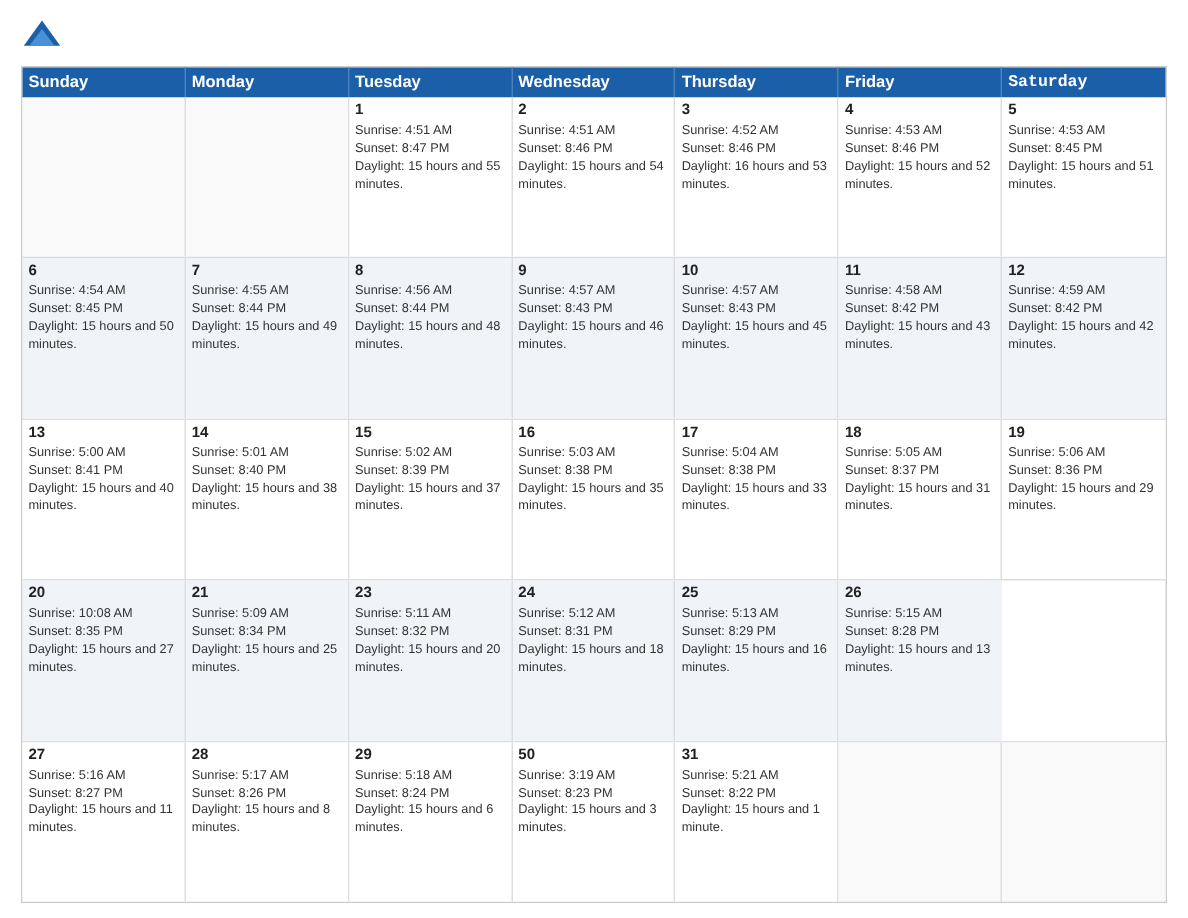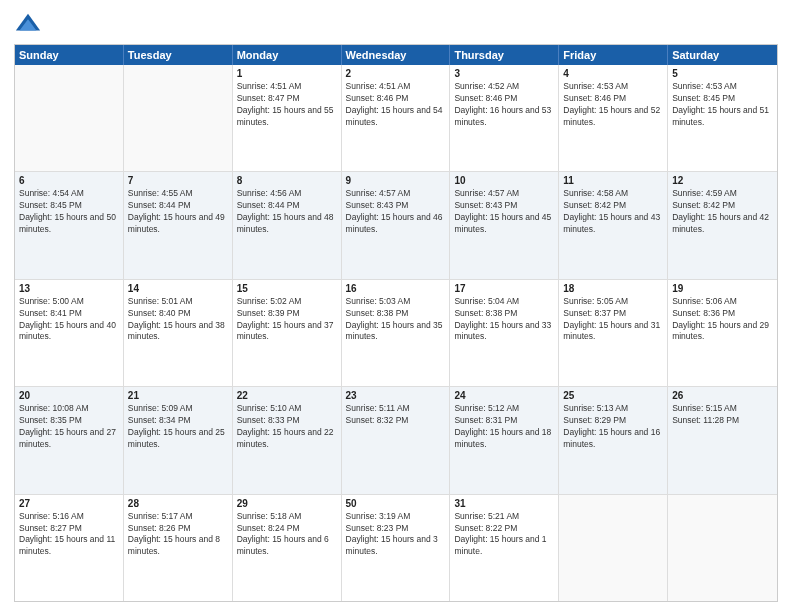--- a/index.html
+++ b/index.html
@@ -74,21 +74,21 @@
       background: #1a5fa8;
     }
     .cal-header-cell {
       color: #fff;
       font-size: 11px;
       font-weight: bold;
       padding: 4px 4px;
       text-align: left;
       border-right: 1px solid #4a7fc0;
     }
-    .cal-header-cell:last-child { border-right: none; }
+    .cal-header-cell:last-child { border-right: none; font-family: Liberation Mono, monospace; }
     .cal-body {
       flex: 1;
       display: flex;
       flex-direction: column;
     }
     .cal-row {
       display: grid;
       grid-template-columns: repeat(7, 1fr);
       flex: 1;
       border-bottom: 1px solid #ddd;
@@ -133,22 +133,22 @@
     </div>
     <div class="title-block">
       <div class="month-year"></div>
       <div class="location"></div>
     </div>
   </div>
 
   <div class="calendar">
     <div class="cal-header">
       <div class="cal-header-cell">Sunday</div>
+      <div class="cal-header-cell">Monday</div>
       <div class="cal-header-cell">Tuesday</div>
-      <div class="cal-header-cell">Monday</div>
       <div class="cal-header-cell">Wednesday</div>
       <div class="cal-header-cell">Thursday</div>
       <div class="cal-header-cell">Friday</div>
       <div class="cal-header-cell">Saturday</div>
     </div>
     <div class="cal-body" id="cal-body">
     <div class="cal-row">
           <div class="cal-cell empty"></div>
           <div class="cal-cell empty"></div>
           <div class="cal-cell">
@@ -277,46 +277,42 @@
             <div class="cell-line">Sunset: 8:35 PM</div>
             <div class="cell-line">Daylight: 15 hours and 27 minutes.</div>
           </div>
           <div class="cal-cell shaded">
             <div class="day-num">21</div>
             <div class="cell-line">Sunrise: 5:09 AM</div>
             <div class="cell-line">Sunset: 8:34 PM</div>
             <div class="cell-line">Daylight: 15 hours and 25 minutes.</div>
           </div>
           <div class="cal-cell shaded">
-            <div class="day-num">22</div>
-            <div class="cell-line">Sunrise: 5:10 AM</div>
-            <div class="cell-line">Sunset: 8:33 PM</div>
-            <div class="cell-line">Daylight: 15 hours and 22 minutes.</div>
-          </div>
-          <div class="cal-cell shaded">
             <div class="day-num">23</div>
             <div class="cell-line">Sunrise: 5:11 AM</div>
             <div class="cell-line">Sunset: 8:32 PM</div>
+            <div class="cell-line">Daylight: 15 hours and 20 minutes.</div>
           </div>
           <div class="cal-cell shaded">
             <div class="day-num">24</div>
             <div class="cell-line">Sunrise: 5:12 AM</div>
             <div class="cell-line">Sunset: 8:31 PM</div>
             <div class="cell-line">Daylight: 15 hours and 18 minutes.</div>
           </div>
           <div class="cal-cell shaded">
             <div class="day-num">25</div>
             <div class="cell-line">Sunrise: 5:13 AM</div>
             <div class="cell-line">Sunset: 8:29 PM</div>
             <div class="cell-line">Daylight: 15 hours and 16 minutes.</div>
           </div>
           <div class="cal-cell shaded">
             <div class="day-num">26</div>
             <div class="cell-line">Sunrise: 5:15 AM</div>
-            <div class="cell-line">Sunset: 11:28 PM</div>
+            <div class="cell-line">Sunset: 8:28 PM</div>
+            <div class="cell-line">Daylight: 15 hours and 13 minutes.</div>
           </div>
         </div>
         <div class="cal-row">
           <div class="cal-cell">
             <div class="day-num">27</div>
             <div class="cell-line">Sunrise: 5:16 AM</div>
             <div class="cell-line">Sunset: 8:27 PM</div>
             <div class="cell-line">Daylight: 15 hours and 11 minutes.</div>
           </div>
           <div class="cal-cell">

